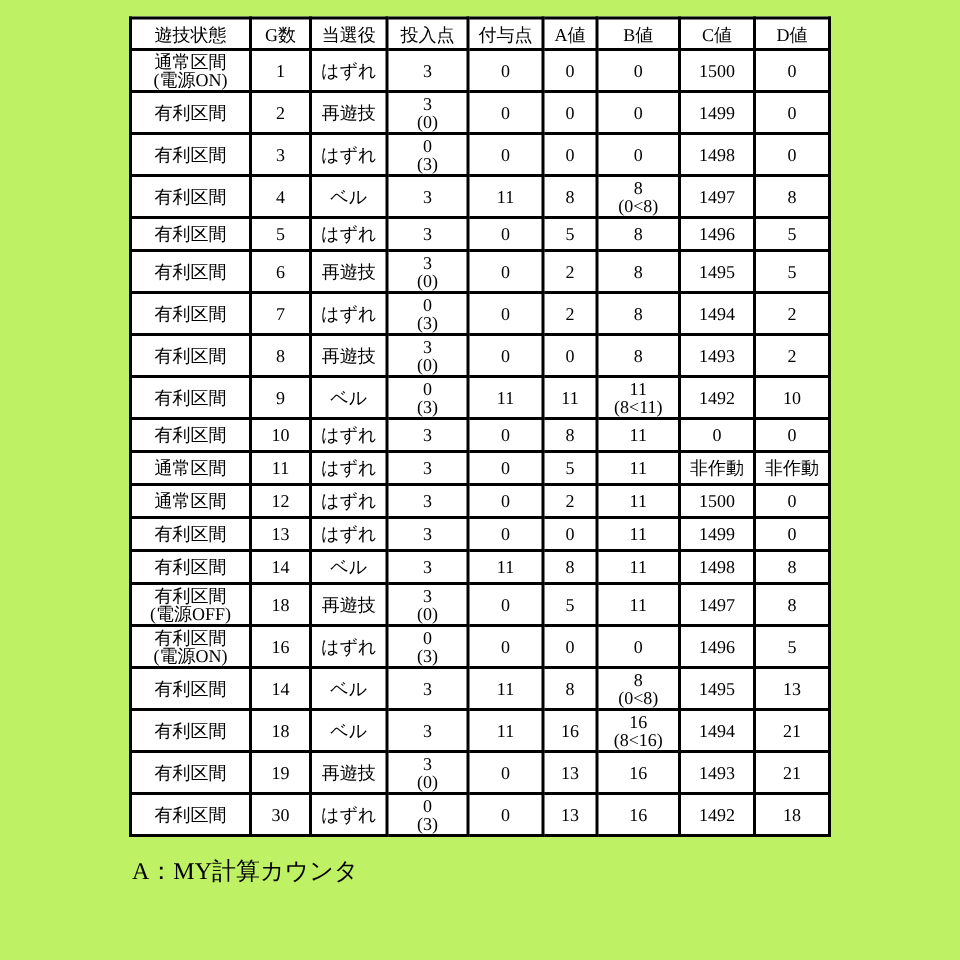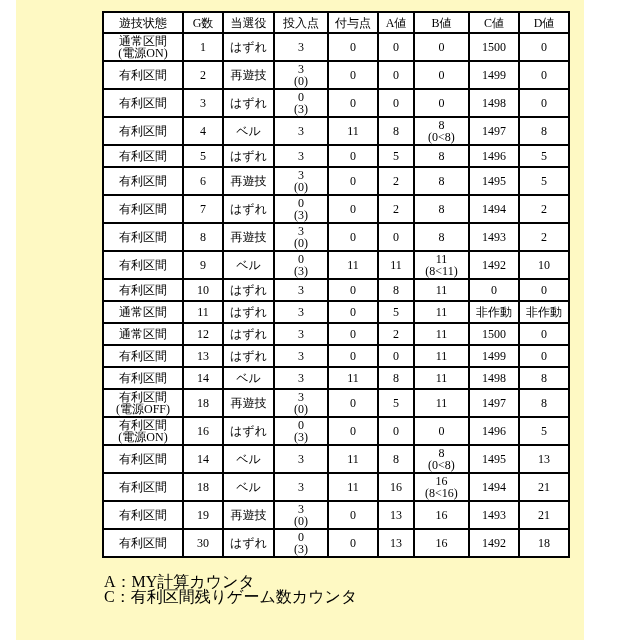--- a/index.html
+++ b/index.html
@@ -7,23 +7,23 @@
     background: #ffffff;
   }
   body {
     width: 640px; height: 640px;
     position: relative;
     font-family: "Liberation Serif", "DejaVu Serif", serif;
     color: #000;
   }
   .page {
     position: absolute;
-    left: 16px; top: 0;
-    width: 568px; height: 640px;
-    background: #fef9c3;
+    left: 0; top: 0;
+    width: 640px; height: 640px;
+    background: #bef264;
   }
   table.game-table {
     position: absolute;
     left: 86px; top: 11px;
     border-collapse: collapse;
     table-layout: fixed;
     background: #ffffff;
   }
   table.game-table th,
   table.game-table td {
@@ -332,16 +332,15 @@
     <td>13</td>
     <td>16</td>
     <td>1492</td>
     <td>18</td>
   </tr>
 </tbody>
   </table>
 
   <div class="legend">
     <div>A：MY計算カウンタ</div>
-    <div>C：有利区間残りゲーム数カウンタ</div>
   </div>
 
 </div>
 
 </body></html>

